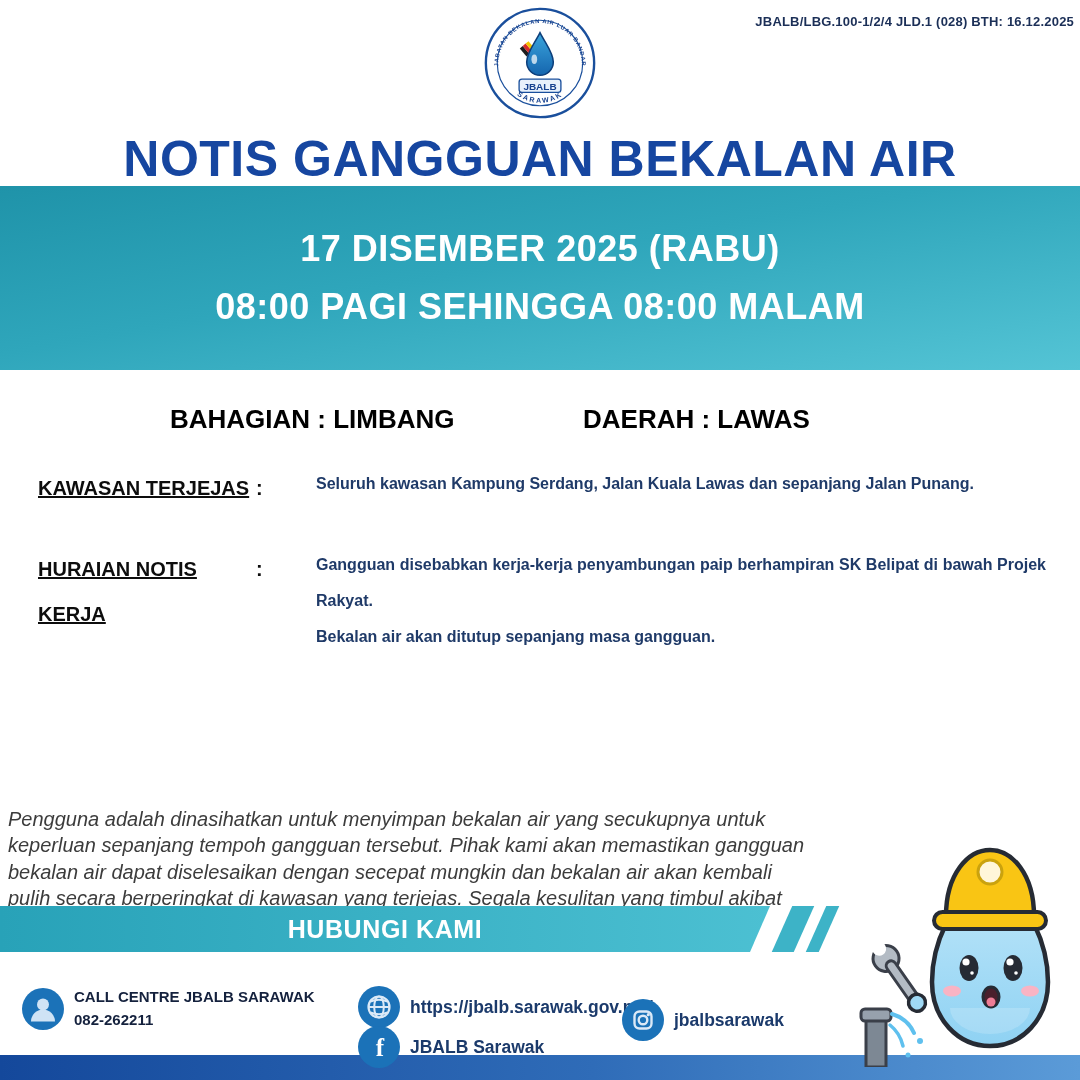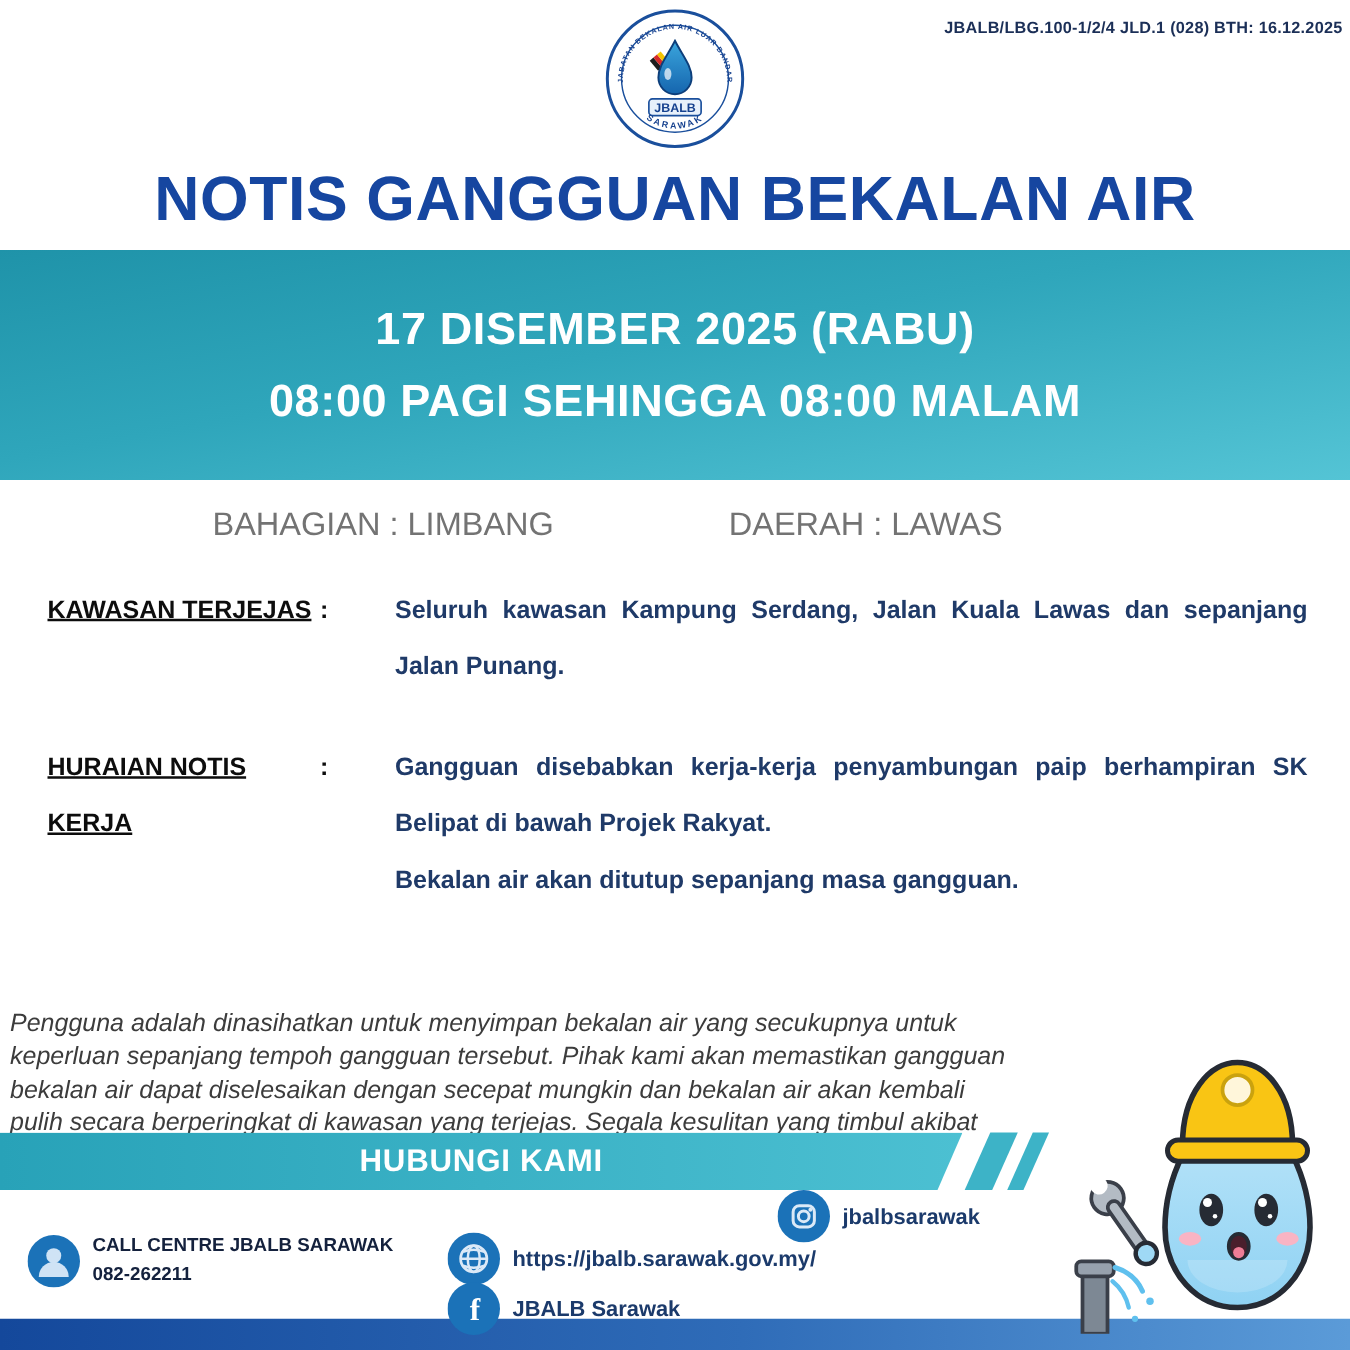--- a/index.html
+++ b/index.html
@@ -14,52 +14,52 @@
     color:#1b2f57; letter-spacing:0.2px;
   }
   .main-title {
     position:absolute; top:130px; left:0; width:100%; text-align:center;
     font-size:50px; font-weight:800; color:#1646a0; letter-spacing:0.5px;
   }
   .schedule-banner {
     position:absolute; top:186px; left:0; width:100%; height:184px;
     background:linear-gradient(170deg,#1f93a9 0%,#2fa6bb 45%,#54c4d5 100%);
     display:flex; flex-direction:column; justify-content:center; align-items:center;
-    gap:16px; color:#ffffff; font-weight:800; font-size:36px; letter-spacing:0.5px;margin-top:14px;
+    gap:16px; color:#ffffff; font-weight:800; font-size:36px; letter-spacing:0.5px;
   }
   .region-row { position:absolute; top:404px; left:0; width:100%; height:36px; }
   .region-row .bahagian { position:absolute; left:170px; }
   .region-row .daerah   { position:absolute; left:583px; }
-  .region-row span { font-size:26px; font-weight:400; color:#737373; }
+  .region-row span { font-size:26px; font-weight:700; color:#000000; }
   .details { position:absolute; top:466px; left:38px; right:34px; }
   .detail-row { display:flex; align-items:flex-start; margin-bottom:36px; }
   .detail-label { width:218px; font-size:20px; font-weight:800; color:#0d0d0d; line-height:2.25;text-decoration:underline; }
   .detail-colon { width:60px; font-size:20px; font-weight:800; color:#0d0d0d; line-height:2.25; }
-  .detail-content { flex:1; font-size:20px; font-weight:700; color:#1f3a68; text-align:justify; line-height:2.25; }
+  .detail-content { flex:1; font-size:16px; font-weight:700; color:#1f3a68; text-align:justify; line-height:2.25; }
   .detail-content p { margin:0; }
   .advisory {
     position:absolute; top:806px; left:8px; width:805px;
     font-size:20px; font-style:italic; color:#3c3c3c; line-height:1.32;
   }
   .contact-banner {
     position:absolute; top:906px; left:0; width:770px; height:46px;
     background:linear-gradient(90deg,#28a2b8 0%,#4cc0d2 100%);
     clip-path:polygon(0 0, 100% 0, calc(100% - 20px) 100%, 0 100%);
     display:flex; align-items:center; justify-content:center;
     color:#ffffff; font-size:25px; font-weight:800; letter-spacing:0.6px;text-align:right;
   }
   .banner-stripe { position:absolute; top:906px; height:46px; background:#3db3c7; transform:skewX(-24deg); }
   .stripe-1 { left:782px; width:22px; }
   .stripe-2 { left:816px; width:13px; }
   .contact-item { position:absolute; display:flex; align-items:center; gap:10px; }
   .contact-item .icon { width:42px; height:42px; flex:0 0 auto; }
   .contact-callcentre { top:986px; left:22px; }
   .contact-callcentre .txt { font-size:15px; font-weight:800; color:#14213d; line-height:1.5; }
   .contact-website { top:986px; left:358px; }
-  .contact-instagram { top:952px; left:622px;text-align:right; }
+  .contact-instagram { top:999px; left:622px;text-align:right; }
   .contact-facebook { top:1026px; left:358px; z-index:5; }
   .contact-link { font-size:17.5px; font-weight:800; color:#1b3a6b; }
   .bottom-bar {
     position:absolute; top:1055px; left:0; width:100%; height:25px;
     background:linear-gradient(90deg,#14489b 0%,#2f6cb8 55%,#5b9bd8 100%);
   }
   .mascot { position:absolute; left:850px; top:812px; width:230px; height:255px; z-index:6; }
 </style>
 </head>
 <body>

